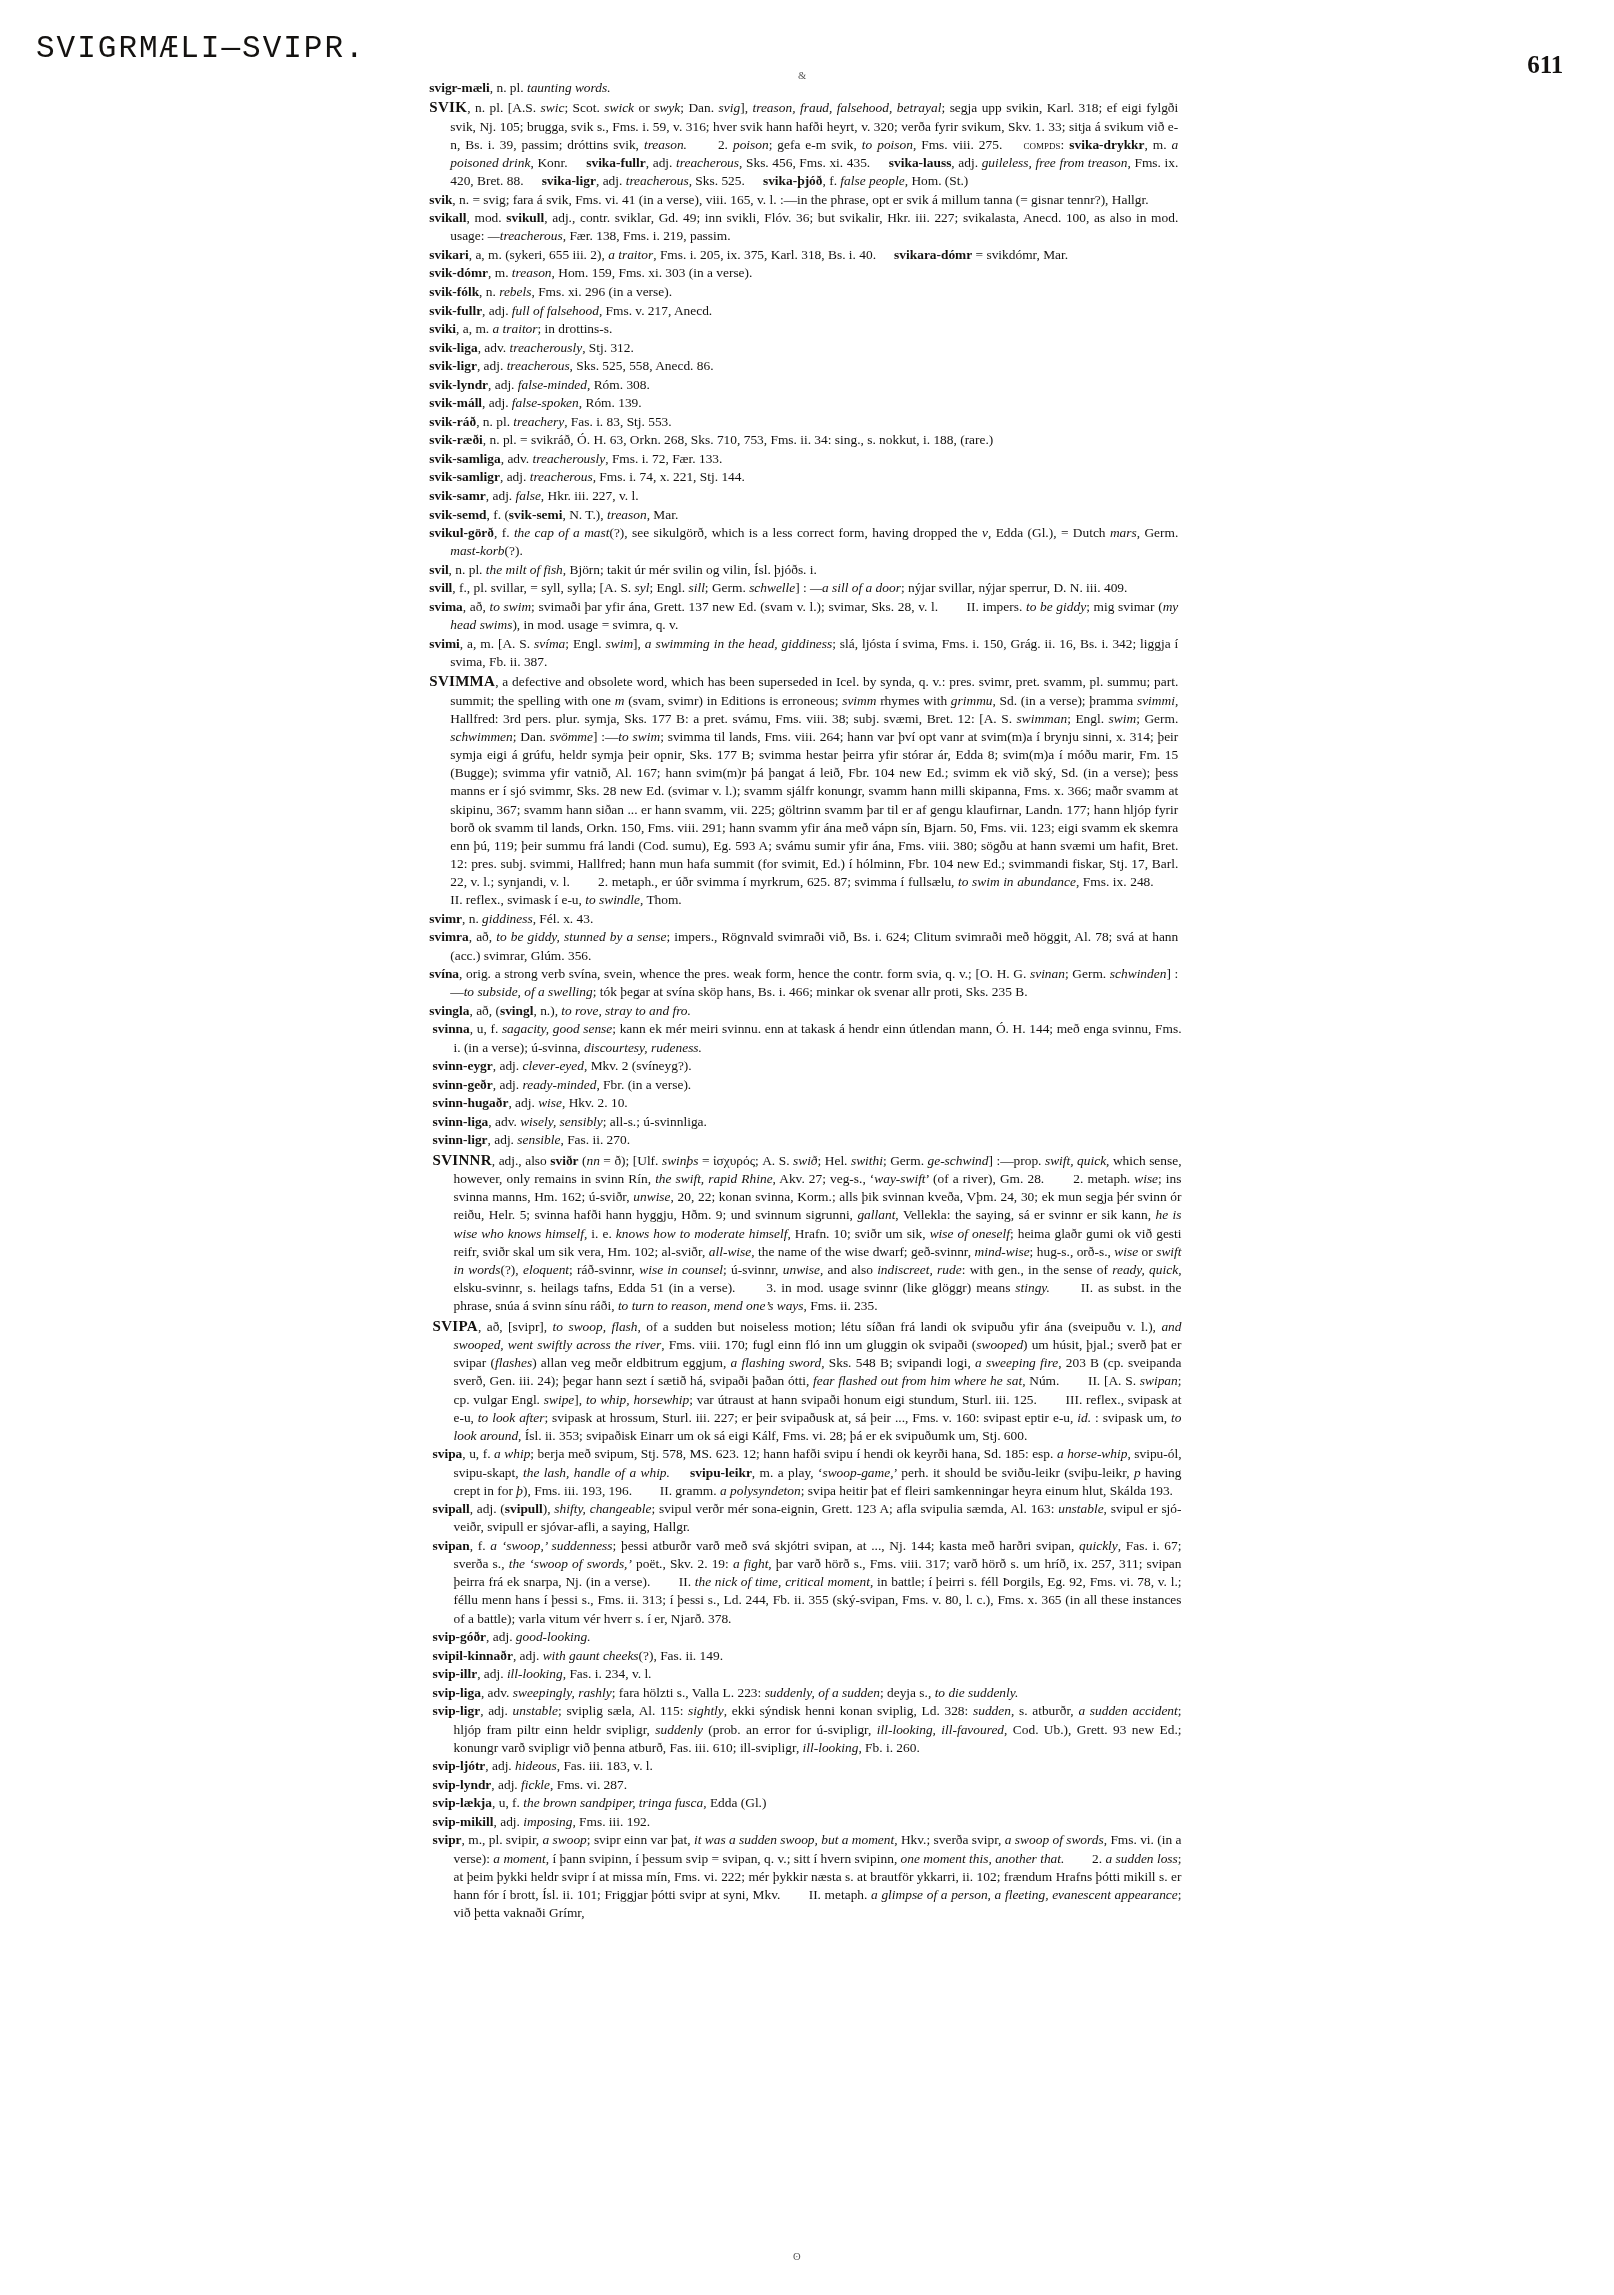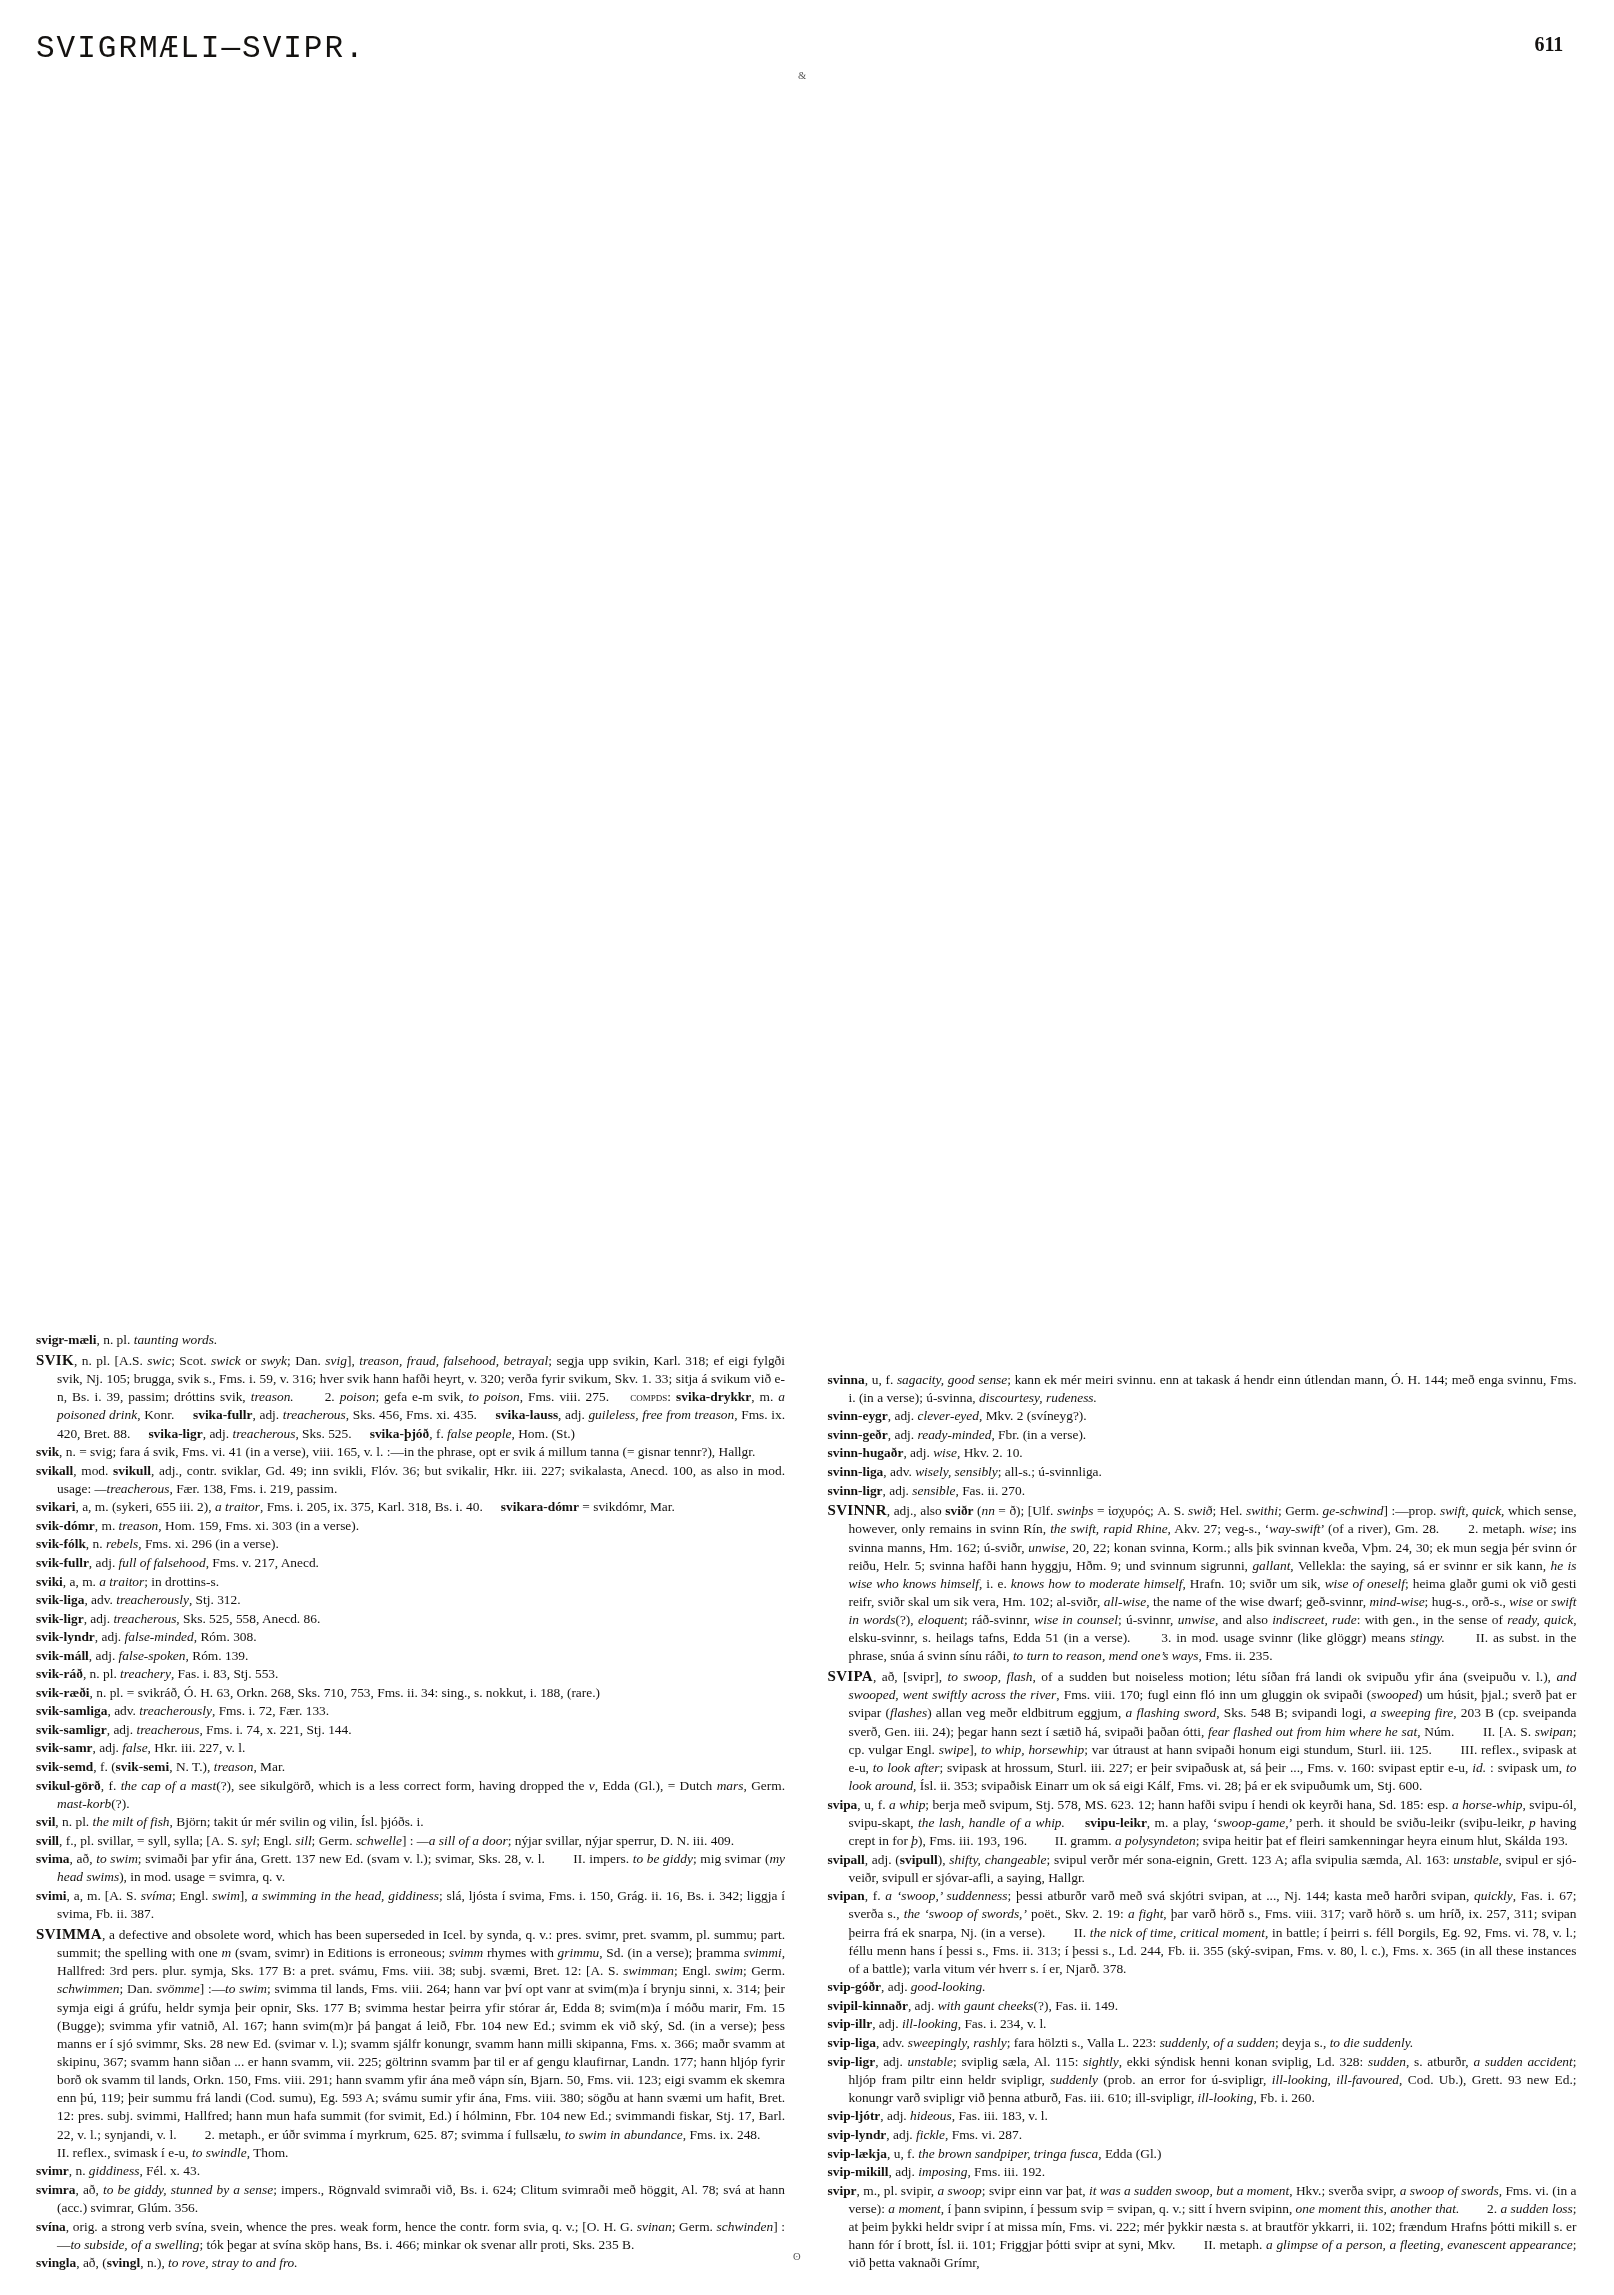--- a/index.html
+++ b/index.html
@@ -33,29 +33,29 @@
     top: 6.5px;
     text-align: left;
     font-size: 31px;
     letter-spacing: 2px;
     font-variant: small-caps;
     font-family: Liberation Mono, monospace;
   }
   .page-number {
     position: absolute;
     right: 14.7px;
-    top: 8px;
-    font-size: 20px;
+    top: 26px;
+    font-size: 25px;
     font-weight: bold;
   }
   .columns {
     display: flex;
-    flex-direction: row;
-    align-items: flex-end;
-    column-gap: 36px;
+    flex-direction: column;
+    align-items: center;
+    column-gap: 16px;
     height: 2194px;
   }
   .col {
     width: 749px;
     font-size: 13.4px;
     line-height: 1.355;
     text-align: justify;
     text-justify: inter-word;
     hyphens: none;
   }

